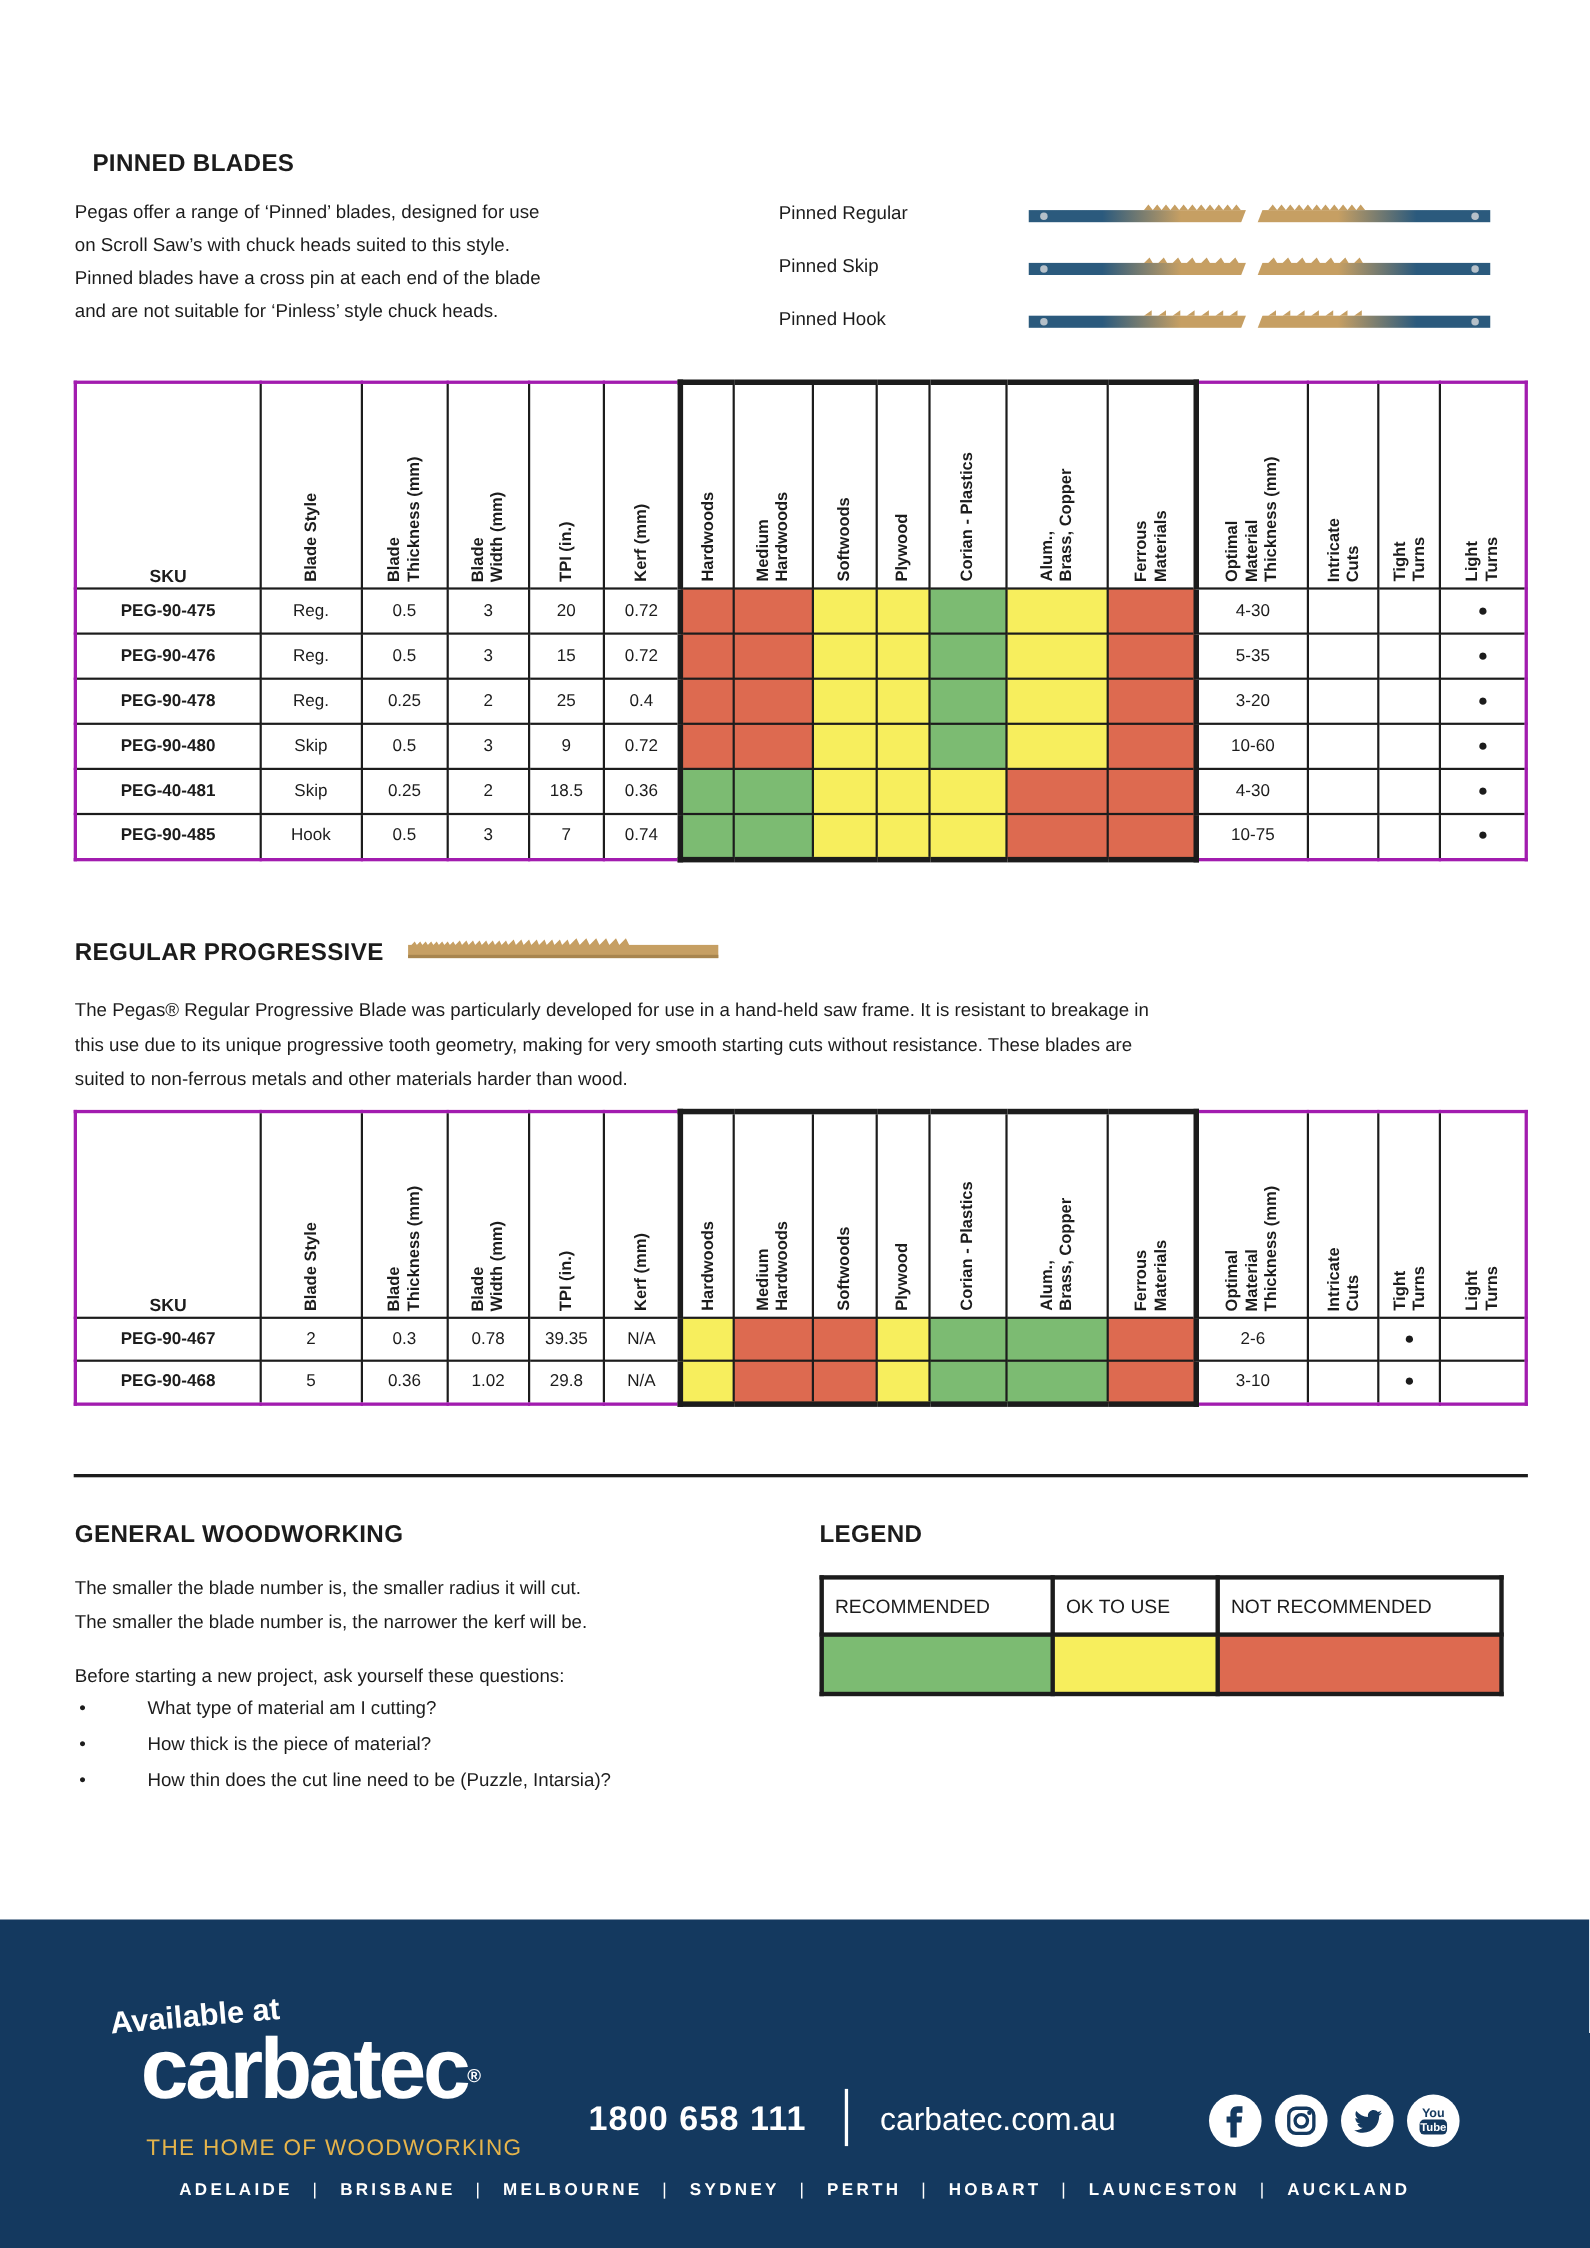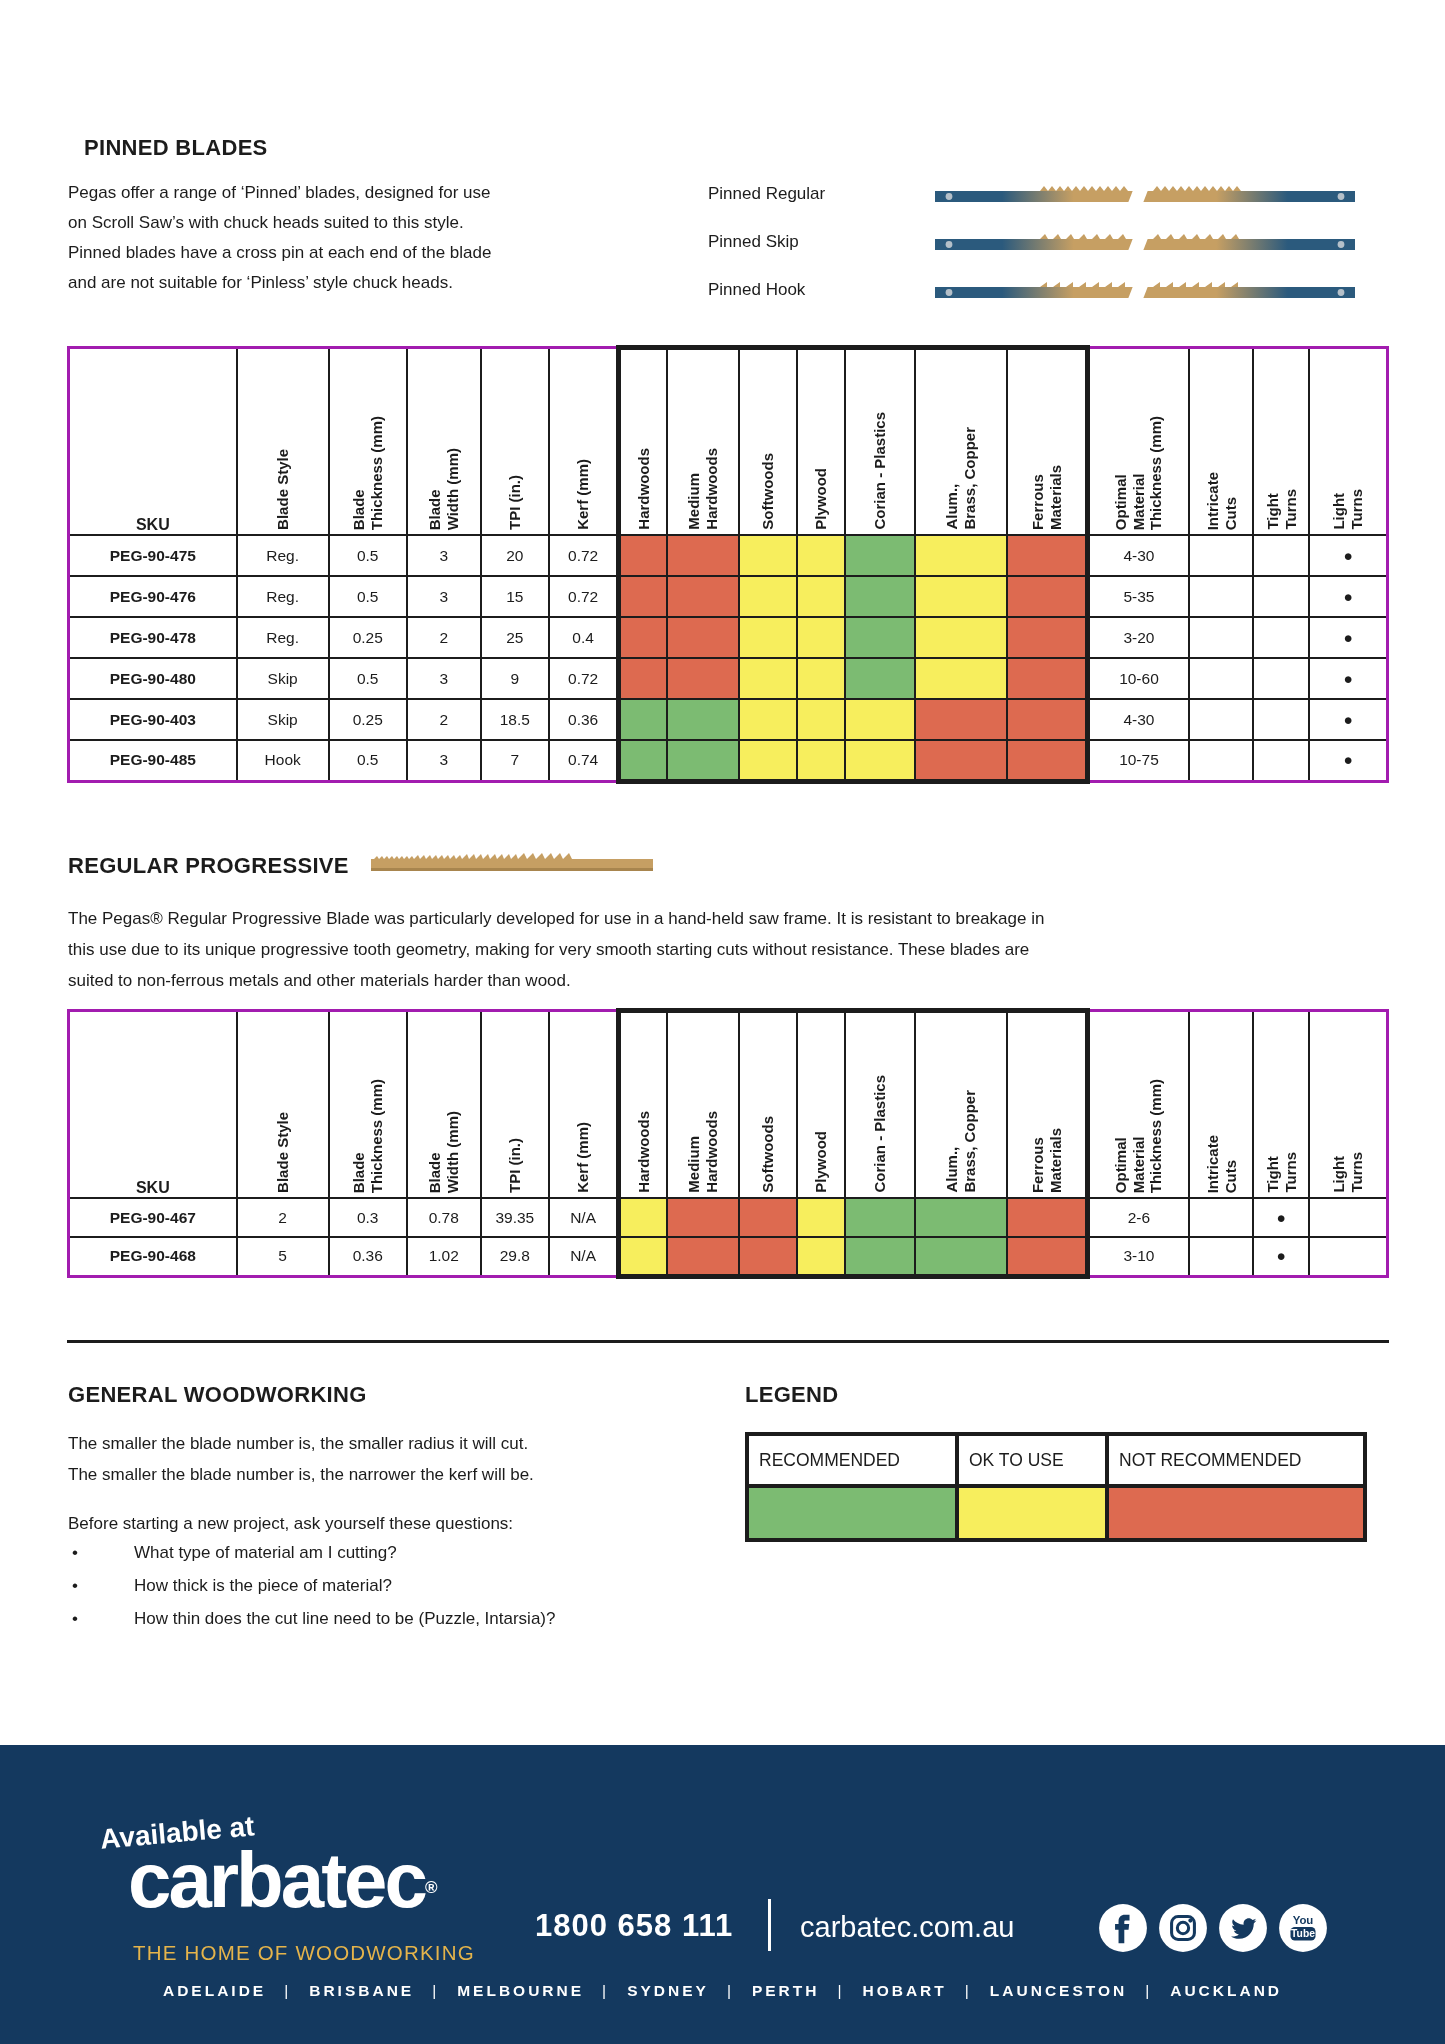--- a/index.html
+++ b/index.html
@@ -232,21 +232,21 @@
       <td style="background: rgb(247, 238, 93);"></td>
       <td style="background: rgb(124, 187, 114);"></td>
       <td style="background: rgb(247, 238, 93);"></td>
       <td class="mat-r" style="background: rgb(221, 106, 80);"></td>
       <td>10-60</td>
       <td class="dot"></td>
       <td class="dot"></td>
       <td class="dot">●</td>
     </tr>
     <tr class="body-row">
-      <td class="sku">PEG-90-403</td>
+      <td class="sku">PEG-40-481</td>
       <td>Skip</td>
       <td>0.25</td>
       <td>2</td>
       <td>18.5</td>
       <td>0.36</td>
       <td class="mat-l" style="background: rgb(124, 187, 114);"></td>
       <td style="background: rgb(124, 187, 114);"></td>
       <td style="background: rgb(247, 238, 93);"></td>
       <td style="background: rgb(247, 238, 93);"></td>
       <td style="background: rgb(247, 238, 93);"></td>

